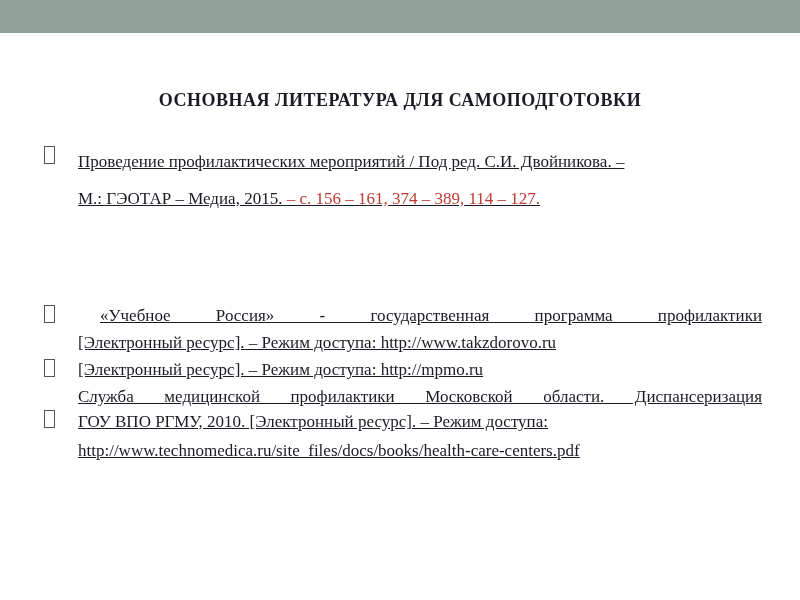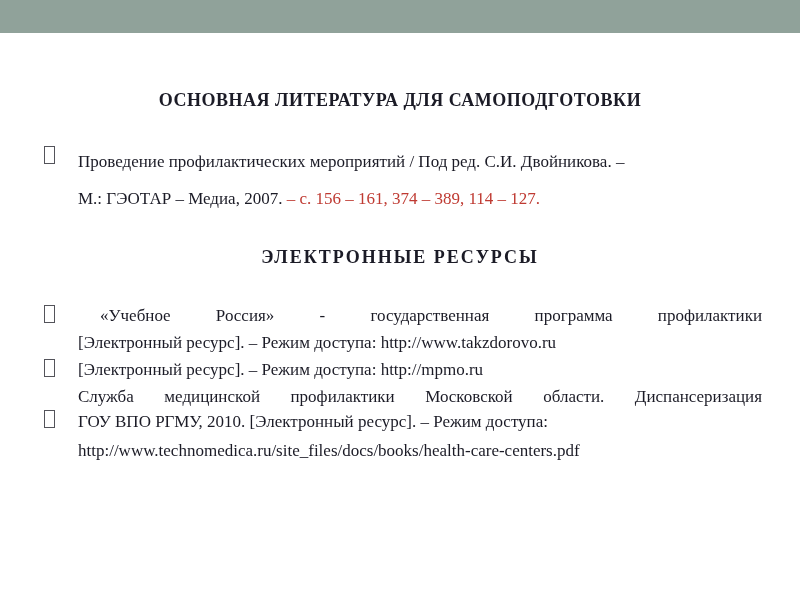--- a/index.html
+++ b/index.html
@@ -11,21 +11,21 @@
   .footerbar{position:absolute;left:0;top:588px;width:800px;height:12px;background:#90a29a;}
   .footer-notch{position:absolute;left:57px;top:0;width:19px;height:12px;background:#ffffff;}
   .title{
     position:absolute;left:0;top:90px;width:800px;margin:0;
     font-size:18px;font-weight:bold;text-align:center;letter-spacing:0.5px;color:#1b1b26;
   }
   .subtitle{
     position:absolute;left:0;top:247px;width:800px;margin:0;
     font-size:18px;font-weight:bold;text-align:center;letter-spacing:2px;color:#1b1b26;
   }
-  .item{position:absolute;left:44px;right:38px;}
+  .item{position:absolute;left:44px;right:38px;text-decoration:underline;}
   .item .tofu{
     position:absolute;left:0;top:3px;width:9px;height:16px;
     border:1.5px solid #53535a;background:#fff;display:inline-block;
   }
   .item .text{margin-left:34px;font-size:17px;}
   .main-lit{top:143px;}
   .main-lit .text{line-height:37px;}
   .res-a{top:302px;}
   .res-b{top:356px;}
   .res-a .text,.res-b .text{line-height:27px;}
@@ -43,25 +43,24 @@
 <div class="slide">
 
   <div class="topbar"></div>
 
   <h1 class="title">ОСНОВНАЯ ЛИТЕРАТУРА ДЛЯ САМОПОДГОТОВКИ</h1>
 
   <div class="item main-lit">
     <span class="tofu"></span>
     <div class="text">
       <span class="ln nowrap">Проведение профилактических мероприятий / Под ред. С.И. Двойникова. –</span>
-      <span class="ln nowrap"><span>М.: ГЭОТАР – Медиа, 2007. </span><span class="red">– с. 156 – 161, 374 – 389, 114 – 127.</span></span>
+      <span class="ln nowrap"><span>М.: ГЭОТАР – Медиа, 2015. </span><span class="red">– с. 156 – 161, 374 – 389, 114 – 127.</span></span>
     </div>
   </div>
 
-  <h2 class="subtitle">ЭЛЕКТРОННЫЕ РЕСУРСЫ</h2>
 
   <div class="item res-a">
     <span class="tofu"></span>
     <div class="text">
       <span class="ln just indent1">«Учебное Россия» - государственная программа профилактики</span>
       <span class="ln nowrap">[Электронный ресурс]. – Режим доступа: http://www.takzdorovo.ru</span>
     </div>
   </div>
 
   <div class="item res-b">

